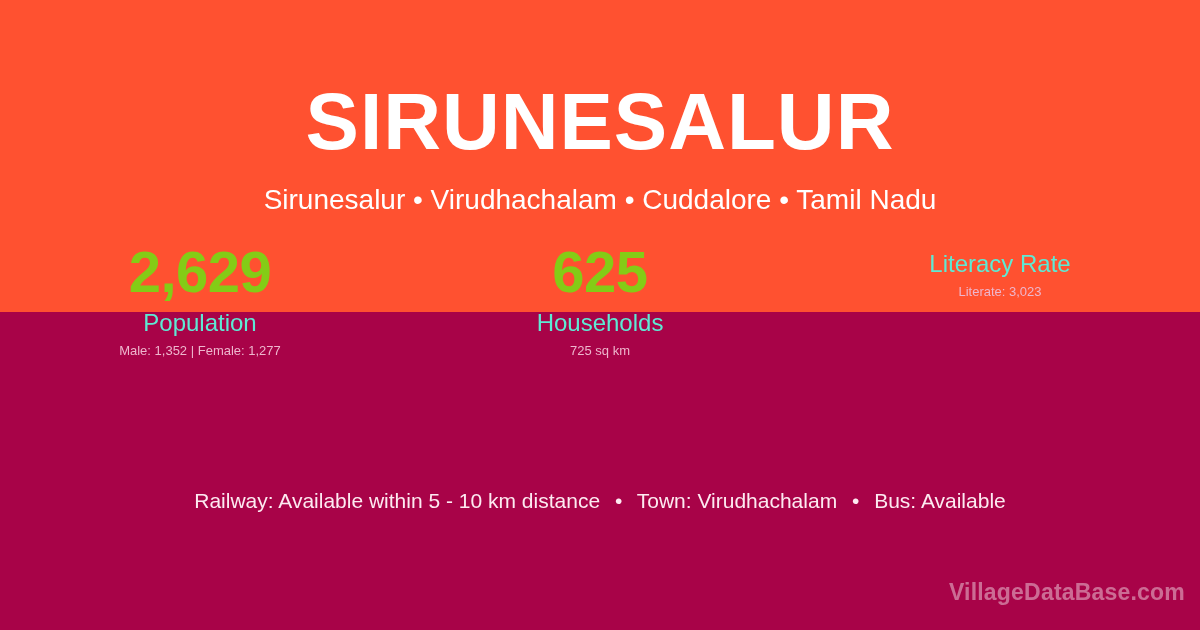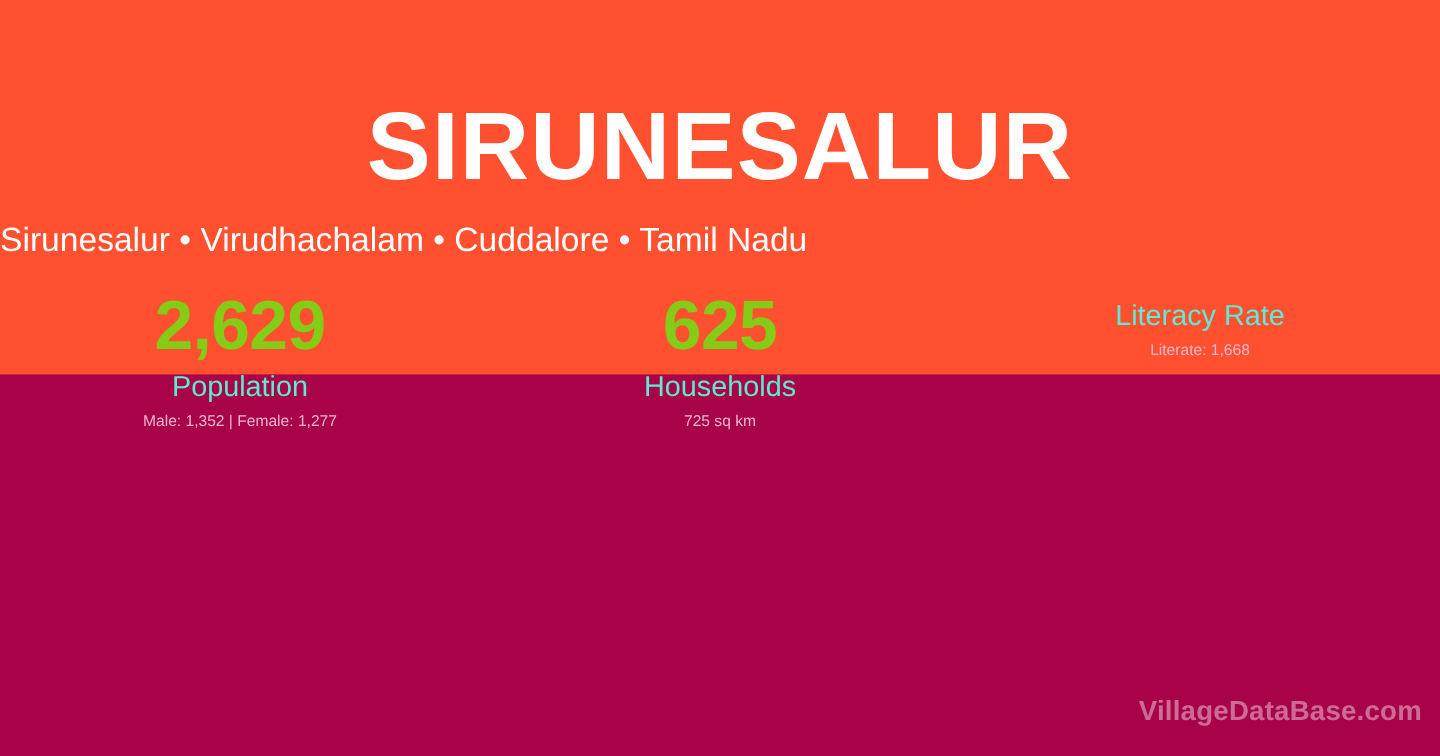--- a/index.html
+++ b/index.html
@@ -47,20 +47,21 @@
     line-height: 1;
     white-space: nowrap;
   }
 
   
   .village-subtitle {
     position: absolute;
     left: 0;
     top: 182px;
     width: 1200px;
+    text-align: center;
     font-size: 28px;
     font-weight: normal;
     color: #ffffff;
     line-height: 1.3;
     white-space: nowrap;
   }
 
   
   .stats-row {
     position: absolute;
@@ -161,22 +162,29 @@
     </div>
 
     <div class="stat-block">
       <div class="stat-value">625</div>
       <div class="stat-label">Households</div>
       <div class="stat-sub">725 sq km</div>
     </div>
 
     <div class="stat-block">
       <div class="stat-label">Literacy Rate</div>
-      <div class="stat-sub">Literate: 1,668</div>
+      <div class="stat-sub">Literate: 3,023</div>
     </div>
 
   </div>
 
+  <div class="info-line">
+    <span>Railway: Available within 5 - 10 km distance</span>
+    <span class="info-sep">•</span>
+    <span>Town: Virudhachalam</span>
+    <span class="info-sep">•</span>
+    <span>Bus: Available</span>
+  </div>
 
 
   <div class="brand">VillageDataBase.com</div>
 
 </div>
 
 </body></html>

